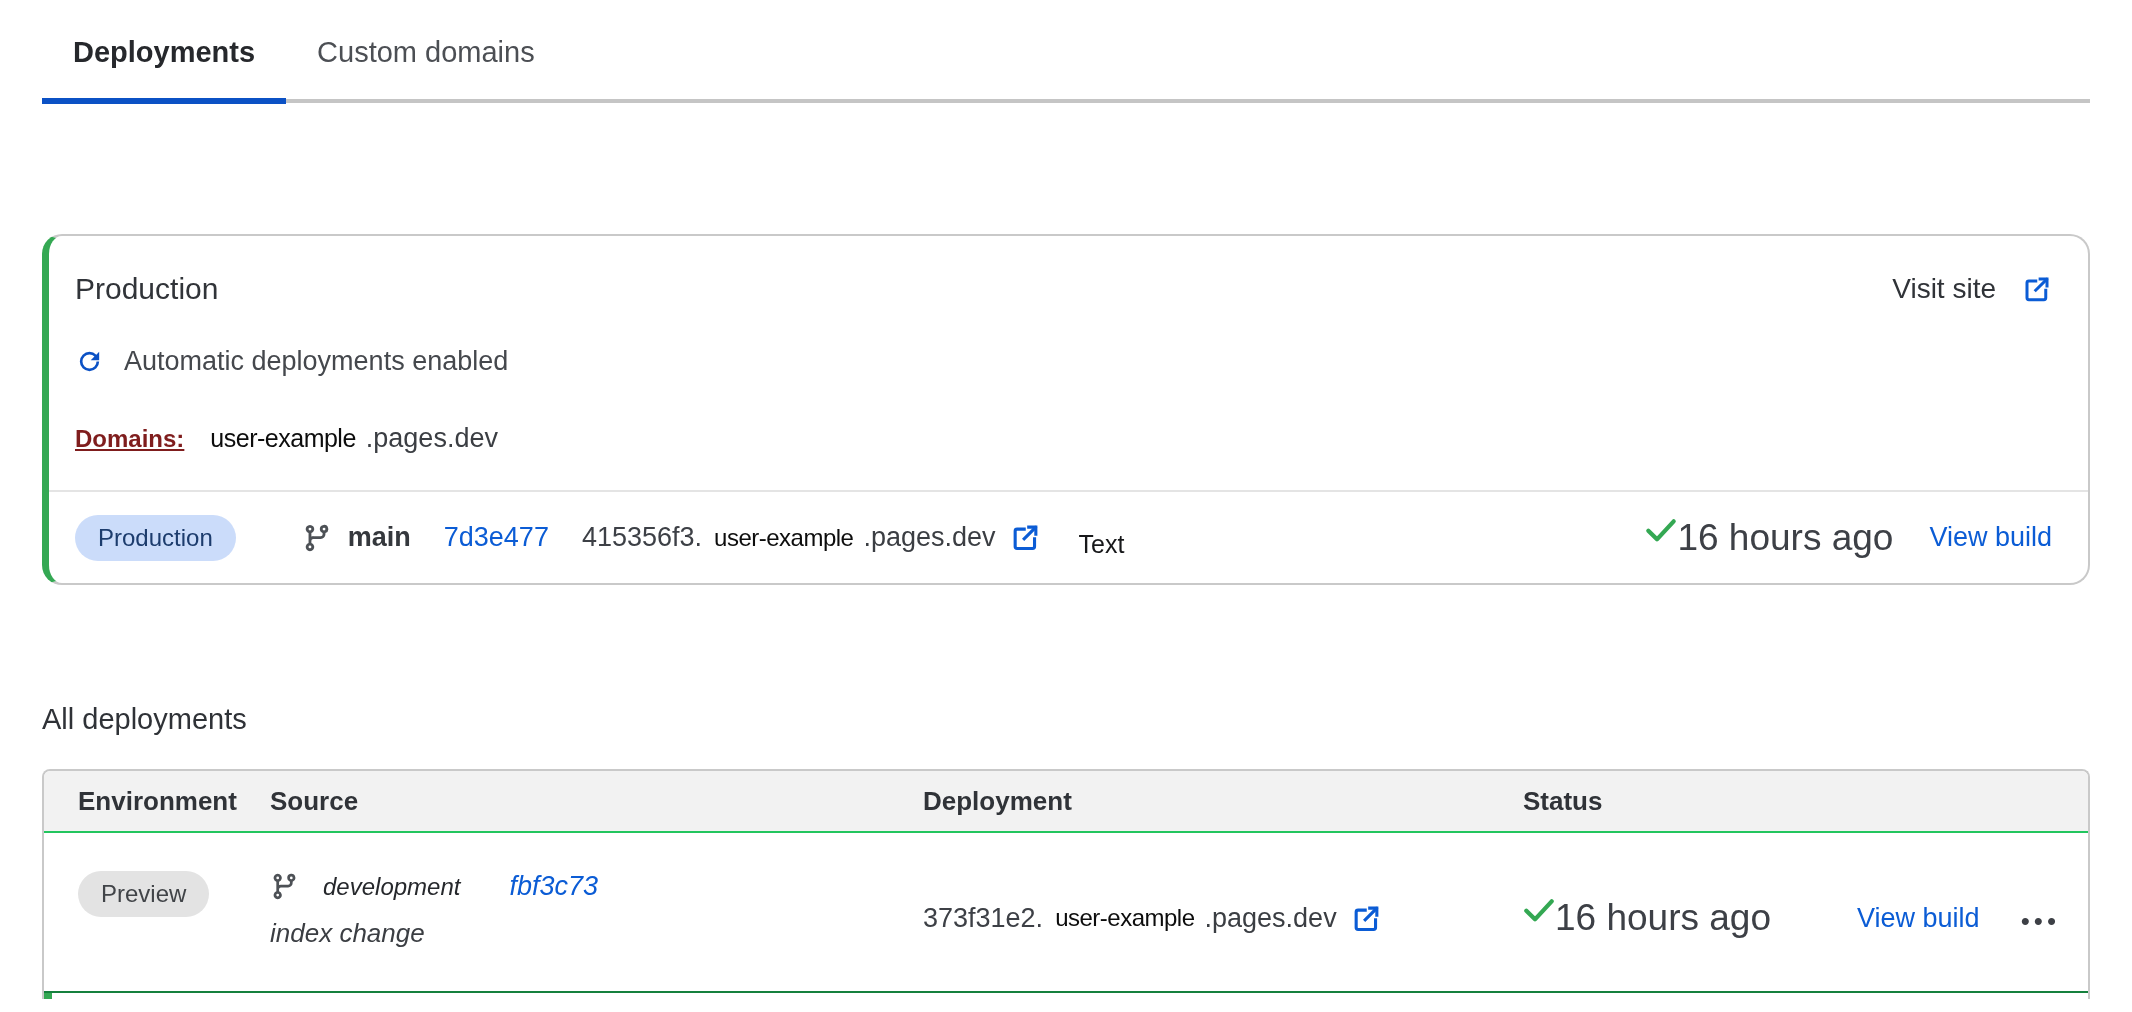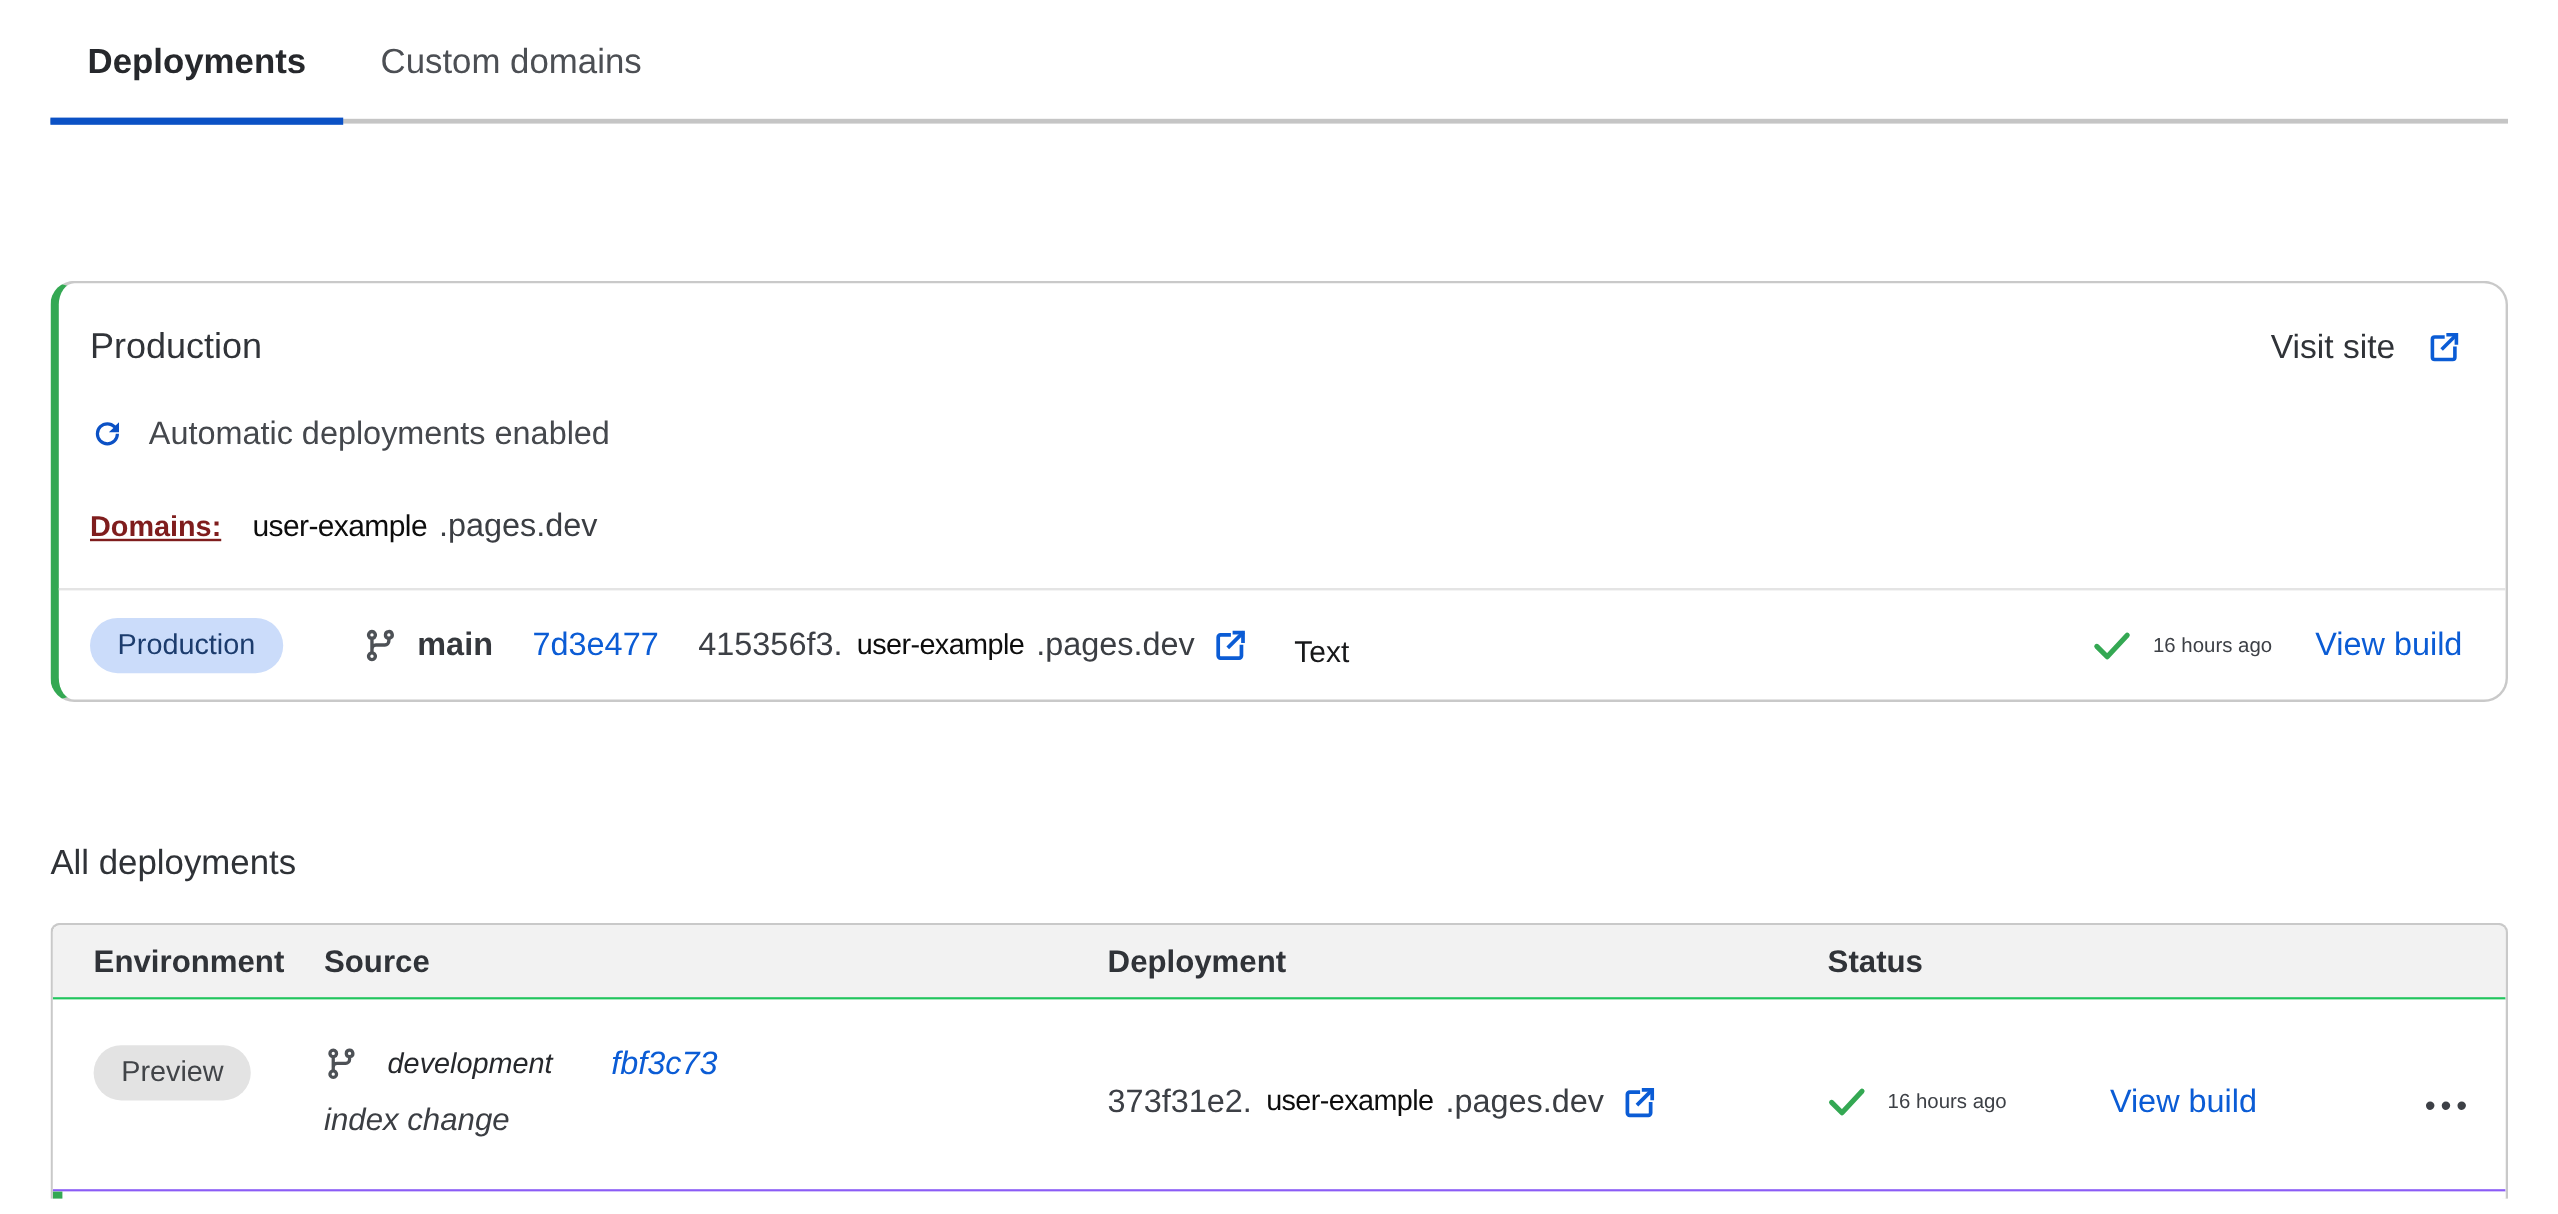--- a/index.html
+++ b/index.html
@@ -36,30 +36,30 @@
   .link { color:#0b5cd5; cursor:pointer; font-size:27px; white-space:nowrap; }
   .commit-link { margin-left:33px; }
   .host-group { display:flex; align-items:center; margin-left:33px; }
   .deploy-id { font-size:27px; color:#3d4046; }
   .host-name { font-size:24px; color:#0d0d0d; letter-spacing:-0.5px; margin-left:12px; }
   .host-suffix { font-size:27px; color:#3b3e43; margin-left:10px; }
   .ext-icon { margin-left:14px; display:inline-flex; }
   .commit-msg { font-size:25px; color:#17181a; margin-left:38px; margin-top:14px; }
 
   .row-right { margin-left:auto; display:flex; align-items:center; }
-  .time-group { display:flex; align-items:center; gap:18px; font-size:17px; color:#3d4046; }
+  .time-group { display:flex; font-size:37px; color:#3d4046; }
   .view-build { margin-left:36px; }
 
   
   .section-title { margin-top:118px; font-size:29px; font-weight:400; color:#2f3237; }
   .dep-table { margin-top:33px; border:2px solid #c9c9c9; border-bottom:none; border-radius:8px 8px 0 0; overflow:hidden; }
   .thead, .trow { display:grid; grid-template-columns:192px 653px 600px 1fr; padding-left:34px; }
   .thead { background:#f2f2f2; height:62px; align-items:center; border-bottom:2px solid #22c55e; }
   .th { font-size:26px; font-weight:700; color:#303338; }
-  .trow { padding-top:38px; padding-bottom:26px; min-height:160px; border-bottom:2px solid #8b5cf6; background:#fff; }
+  .trow { padding-top:38px; padding-bottom:26px; min-height:160px; border-bottom:2px solid #15803d; background:#fff; }
   .cell { display:flex; align-items:flex-start; }
   .cell-source { flex-direction:column;font-style:italic; }
   .src-line1 { display:flex; align-items:center; gap:24px; }
   .src-branch { font-size:24px; color:#26282c; }
   .src-commit { margin-left:25px; }
   .src-line2 { font-size:26px; color:#3b3e43; margin-top:16px; }
   .cell-deploy { align-items:center; }
   .cell-status { align-items:center; }
   .status-viewbuild { margin-left:86px; }
   .dots { margin-left:auto; margin-right:28px; font-size:26px; color:#3d4046; letter-spacing:4px; cursor:pointer; line-height:1; margin-top:6px; }

